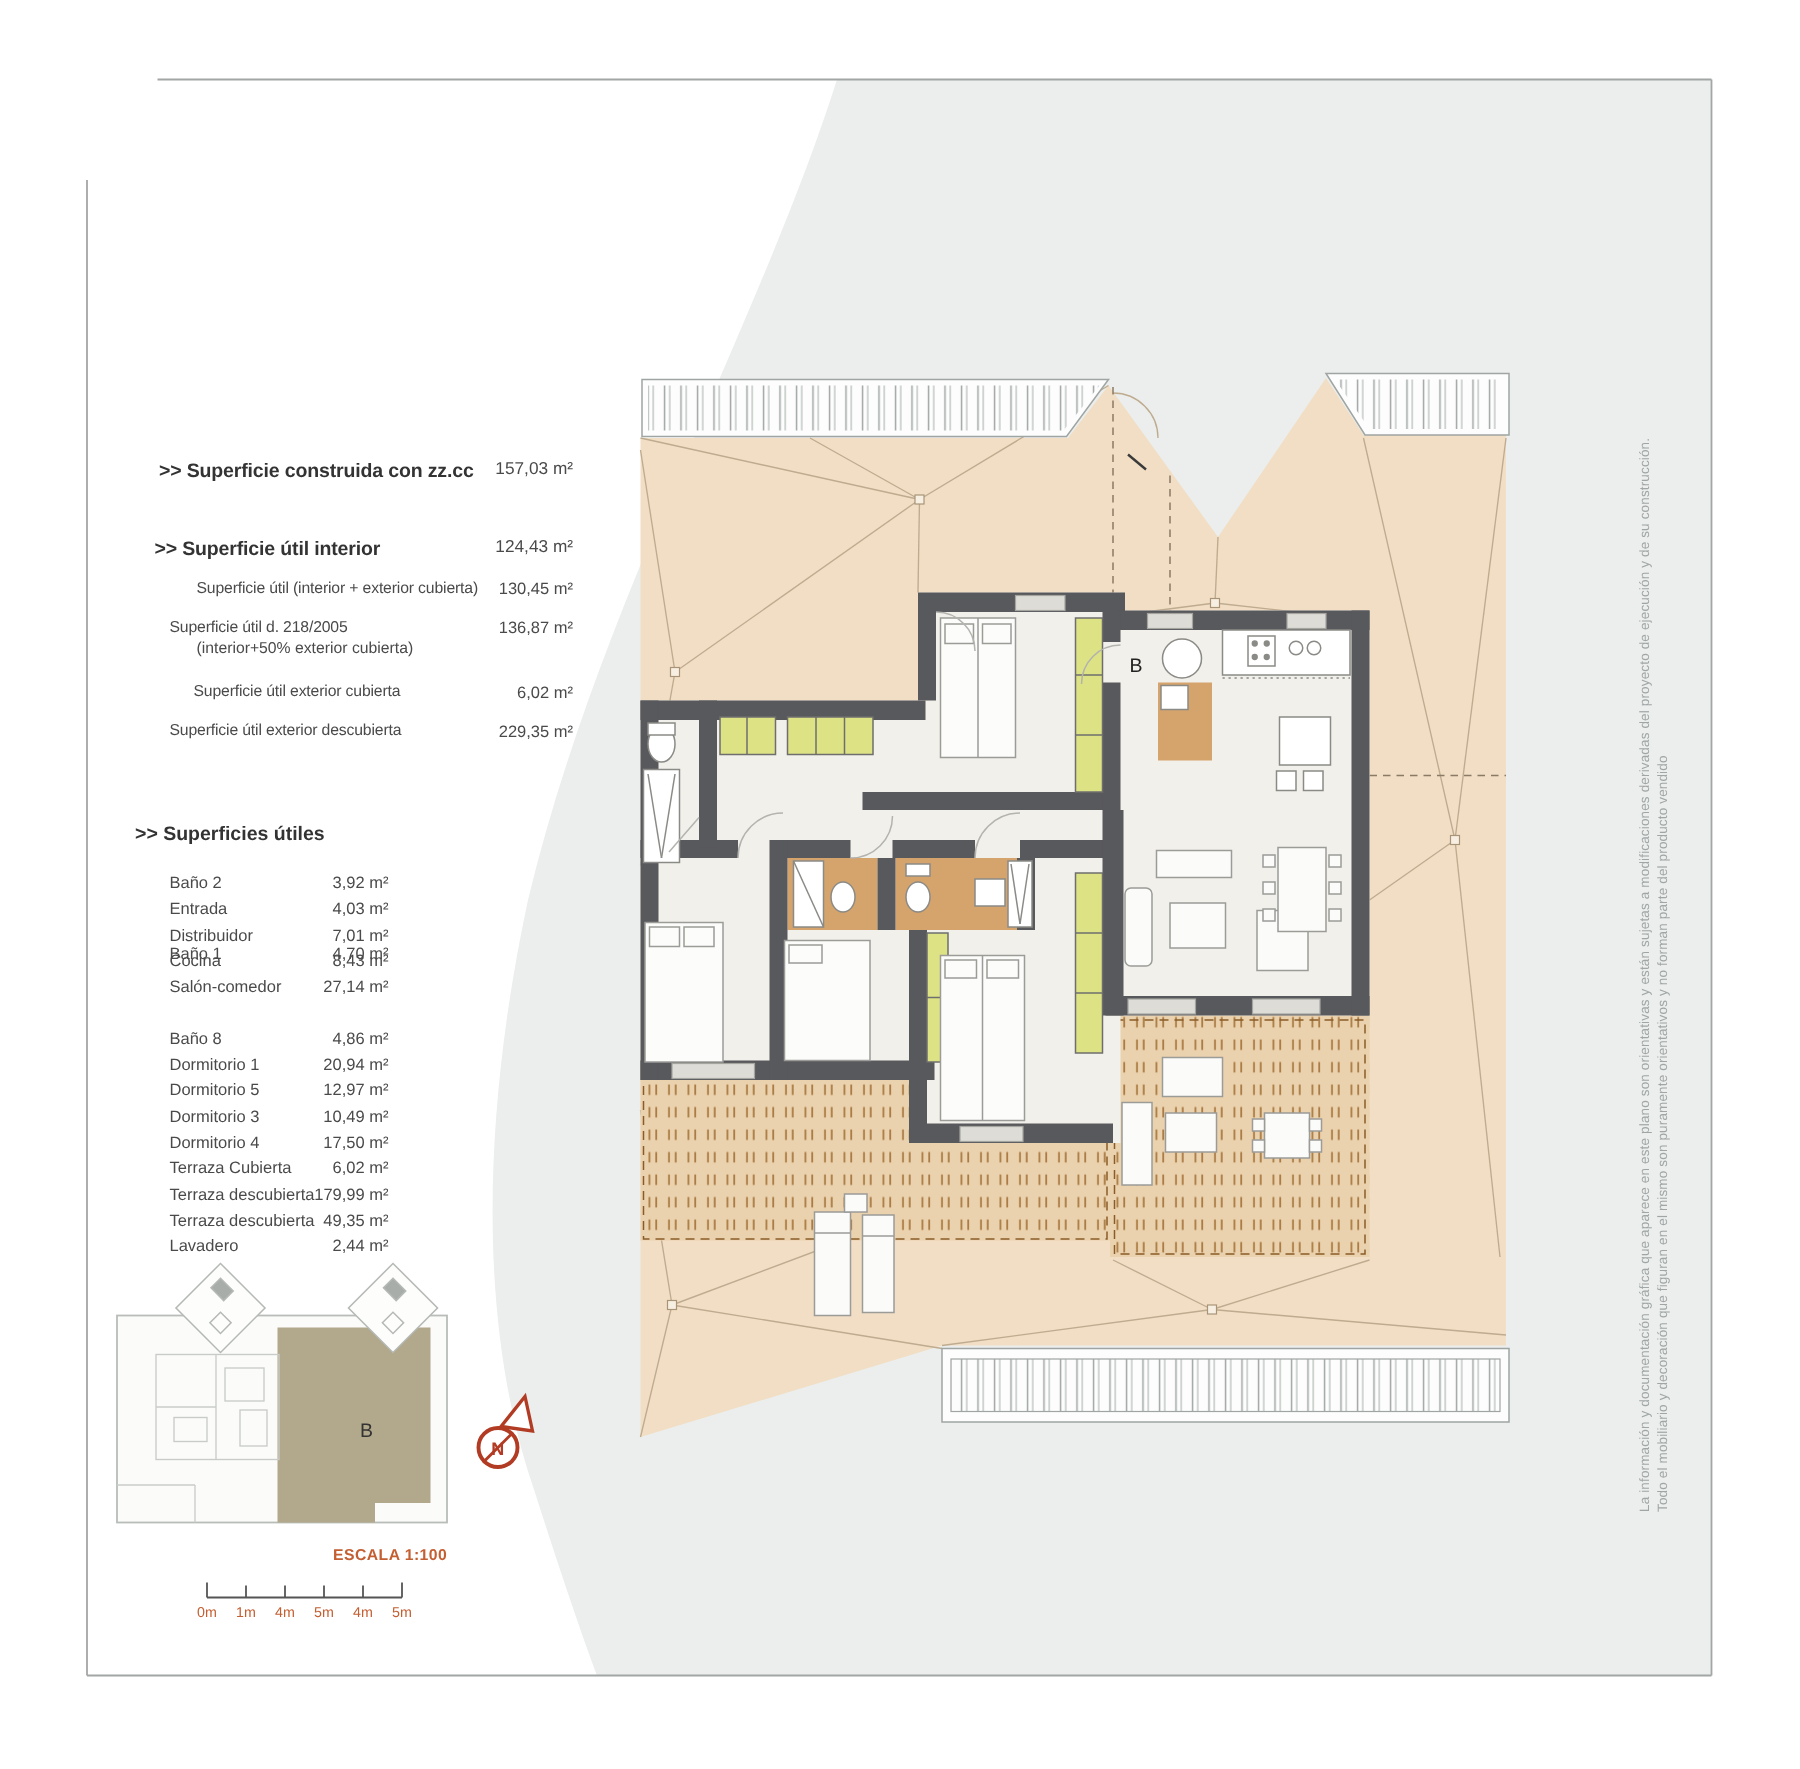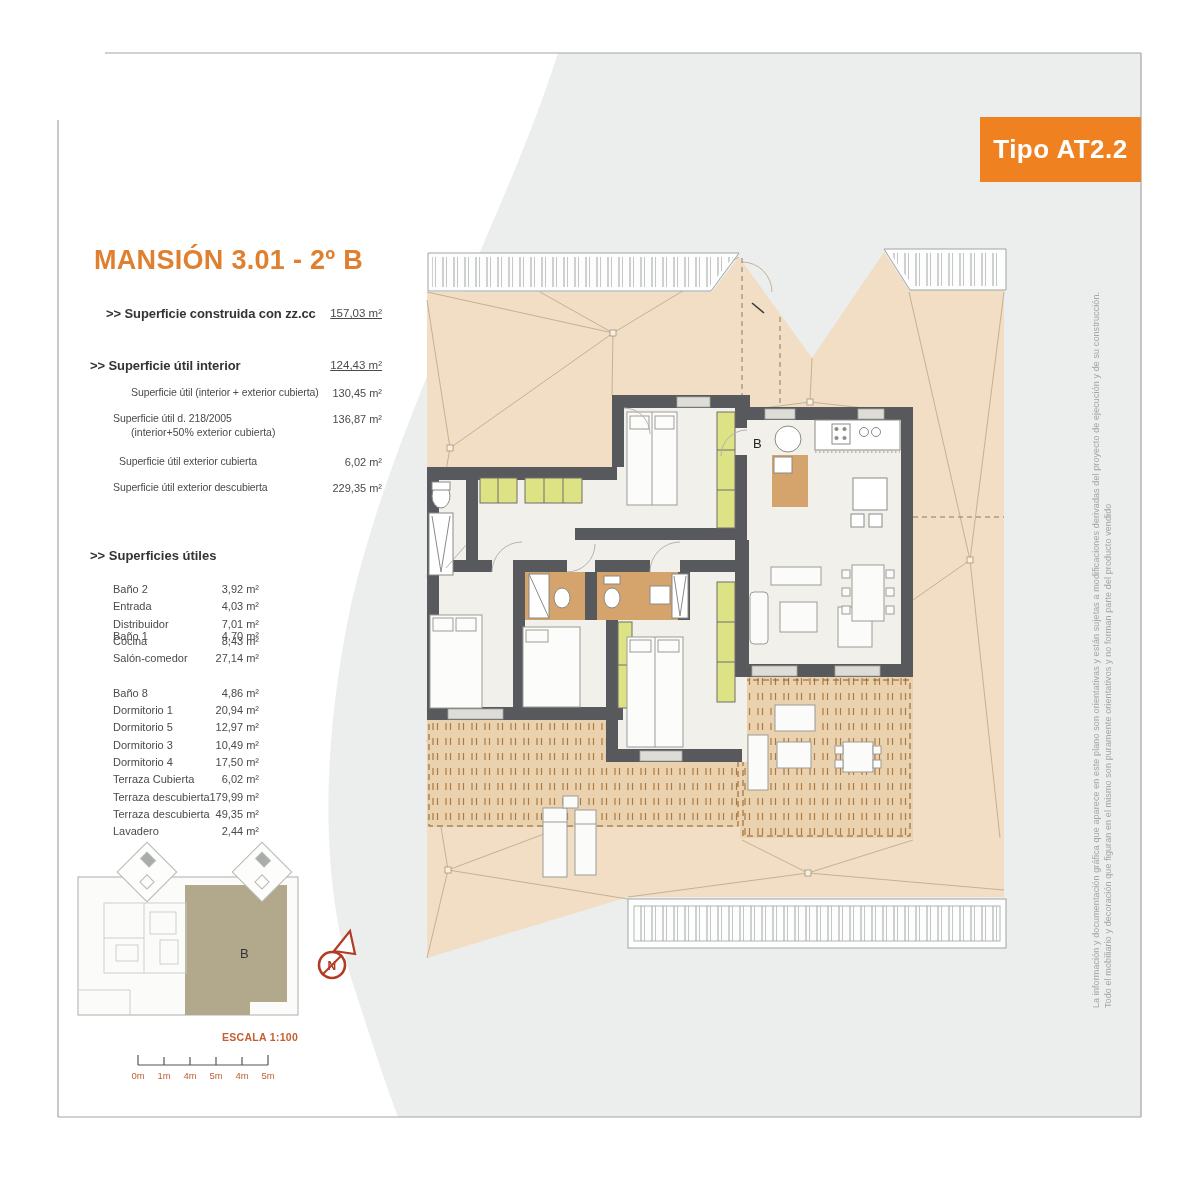--- a/index.html
+++ b/index.html
@@ -7,21 +7,21 @@
         font-family:"Liberation Sans",sans-serif;color:#3a3a3a;}
   #gfx{position:absolute;left:0;top:0;}
   .abs{position:absolute;}
   #badge{left:980px;top:117px;width:161px;height:65px;background:#ef8121;color:#ffffff;
          font-weight:bold;font-size:26px;line-height:65px;text-align:center;letter-spacing:.5px;}
   #title{left:94px;top:245px;font-size:27px;font-weight:bold;color:#df8030;letter-spacing:.3px;white-space:nowrap;}
   .srow{position:absolute;left:90px;width:292px;height:16px;}
   .srow .lbl{position:absolute;top:0;font-size:10.5px;color:#4a4a4a;white-space:nowrap;letter-spacing:-.1px;}
   .srow.bold .lbl{font-size:13px;font-weight:bold;color:#333333;}
   .srow .val{position:absolute;right:0;top:1px;width:95px;text-align:right;font-size:11px;color:#4a4a4a;}
-  .srow.bold .val{font-size:11.5px;text-decoration:underline;}
+  .srow.bold .val{font-size:11.5px;}
   .lbl2{position:absolute;font-size:10.5px;color:#4a4a4a;white-space:nowrap;}
   #sup-header{left:90px;top:548px;font-size:13px;font-weight:bold;color:#333333;}
   .urow{position:absolute;left:113px;width:146px;height:15px;}
   .urow .lbl{position:absolute;left:0;top:0;font-size:11px;color:#4a4a4a;white-space:nowrap;}
   .urow .val{position:absolute;right:0;top:0;width:87px;text-align:right;font-size:11px;color:#4a4a4a;}
   #escala{left:222px;top:1031px;font-size:10.5px;font-weight:bold;color:#c45f32;letter-spacing:.3px;}
   .sclbl{position:absolute;top:1070px;width:24px;text-align:center;font-size:9.5px;color:#c45f32;}
   #disclaimer{left:1090px;top:1008px;width:762px;transform-origin:0 0;transform:rotate(-90deg);
               color:#a0a6a6;font-size:9px;line-height:12px;letter-spacing:.1px;}
   #disclaimer div{white-space:nowrap;}
@@ -314,43 +314,41 @@
     <line x1="138" y1="1065" x2="268" y2="1065"></line>
     <line x1="138" y1="1055" x2="138" y2="1065"></line>
         <line x1="164" y1="1057" x2="164" y2="1065"></line>
     <line x1="190" y1="1057" x2="190" y2="1065"></line>
         <line x1="216" y1="1057" x2="216" y2="1065"></line>
     <line x1="242" y1="1057" x2="242" y2="1065"></line>
         <line x1="268" y1="1055" x2="268" y2="1065"></line>
   </g>
 </svg>
 
-<div id="badge" class="abs">Tipo AT2.2</div>
-<div id="title" class="abs">MANSIÓN 3.01 - 2º B</div>
 
 <div id="summary-rows">
       <div class="srow bold" style="top: 306px;">
         <span class="lbl" style="left: 16px;">&gt;&gt; Superficie construida con zz.cc</span>
         <span class="val">157,03 m²</span>
       </div>
       <div class="srow bold" style="top: 358px;">
-        <span class="lbl" style="left: 0px;">&gt;&gt; Superficie útil interior</span>
+        <span class="lbl" style="left: 13px;">&gt;&gt; Superficie útil interior</span>
         <span class="val">124,43 m²</span>
       </div>
       <div class="srow" style="top: 386px;">
         <span class="lbl" style="left: 41px;">Superficie útil (interior + exterior cubierta)</span>
         <span class="val">130,45 m²</span>
       </div>
       <div class="srow" style="top: 412px;">
         <span class="lbl" style="left: 23px;">Superficie útil  d. 218/2005</span>
         <span class="val">136,87 m²</span>
       </div>
       <div class="lbl2" style="left: 131px; top: 426px;">(interior+50% exterior cubierta)</div>
       <div class="srow" style="top: 455px;">
-        <span class="lbl" style="left: 29px; text-align: center;">Superficie útil exterior cubierta</span>
+        <span class="lbl" style="left: 39px; text-align: center;">Superficie útil exterior cubierta</span>
         <span class="val">6,02 m²</span>
       </div>
       <div class="srow" style="top: 481px;">
         <span class="lbl" style="left: 23px;">Superficie útil exterior descubierta</span>
         <span class="val">229,35 m²</span>
       </div>
     </div>
 
 <div id="sup-header" class="abs">&gt;&gt; Superficies útiles</div>
 <div id="sup-rows">

